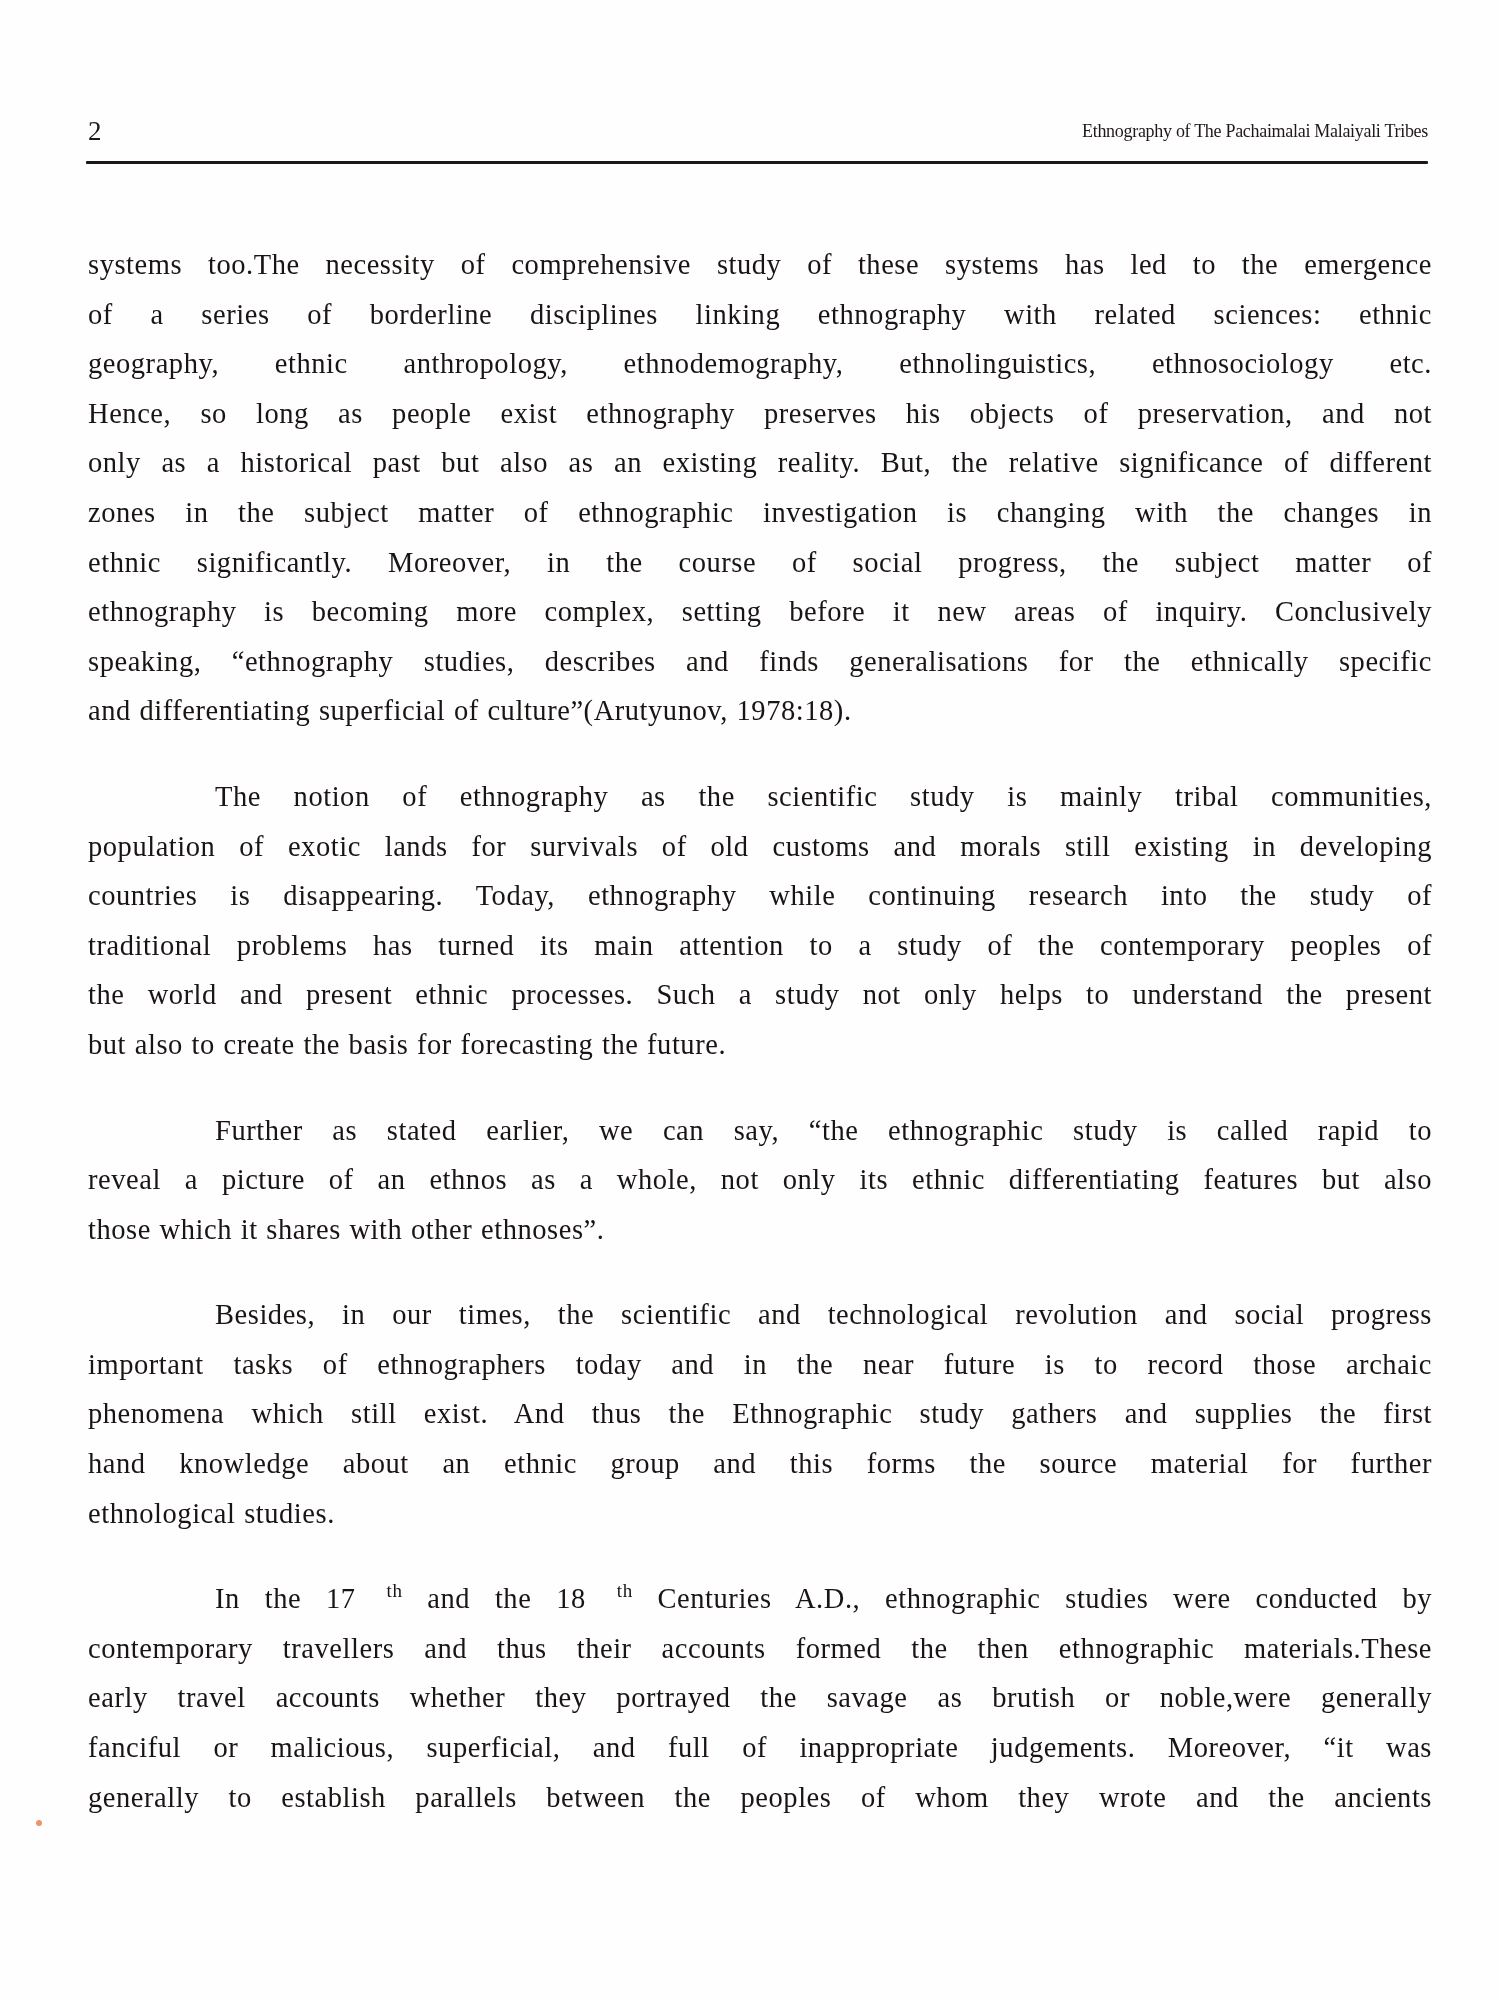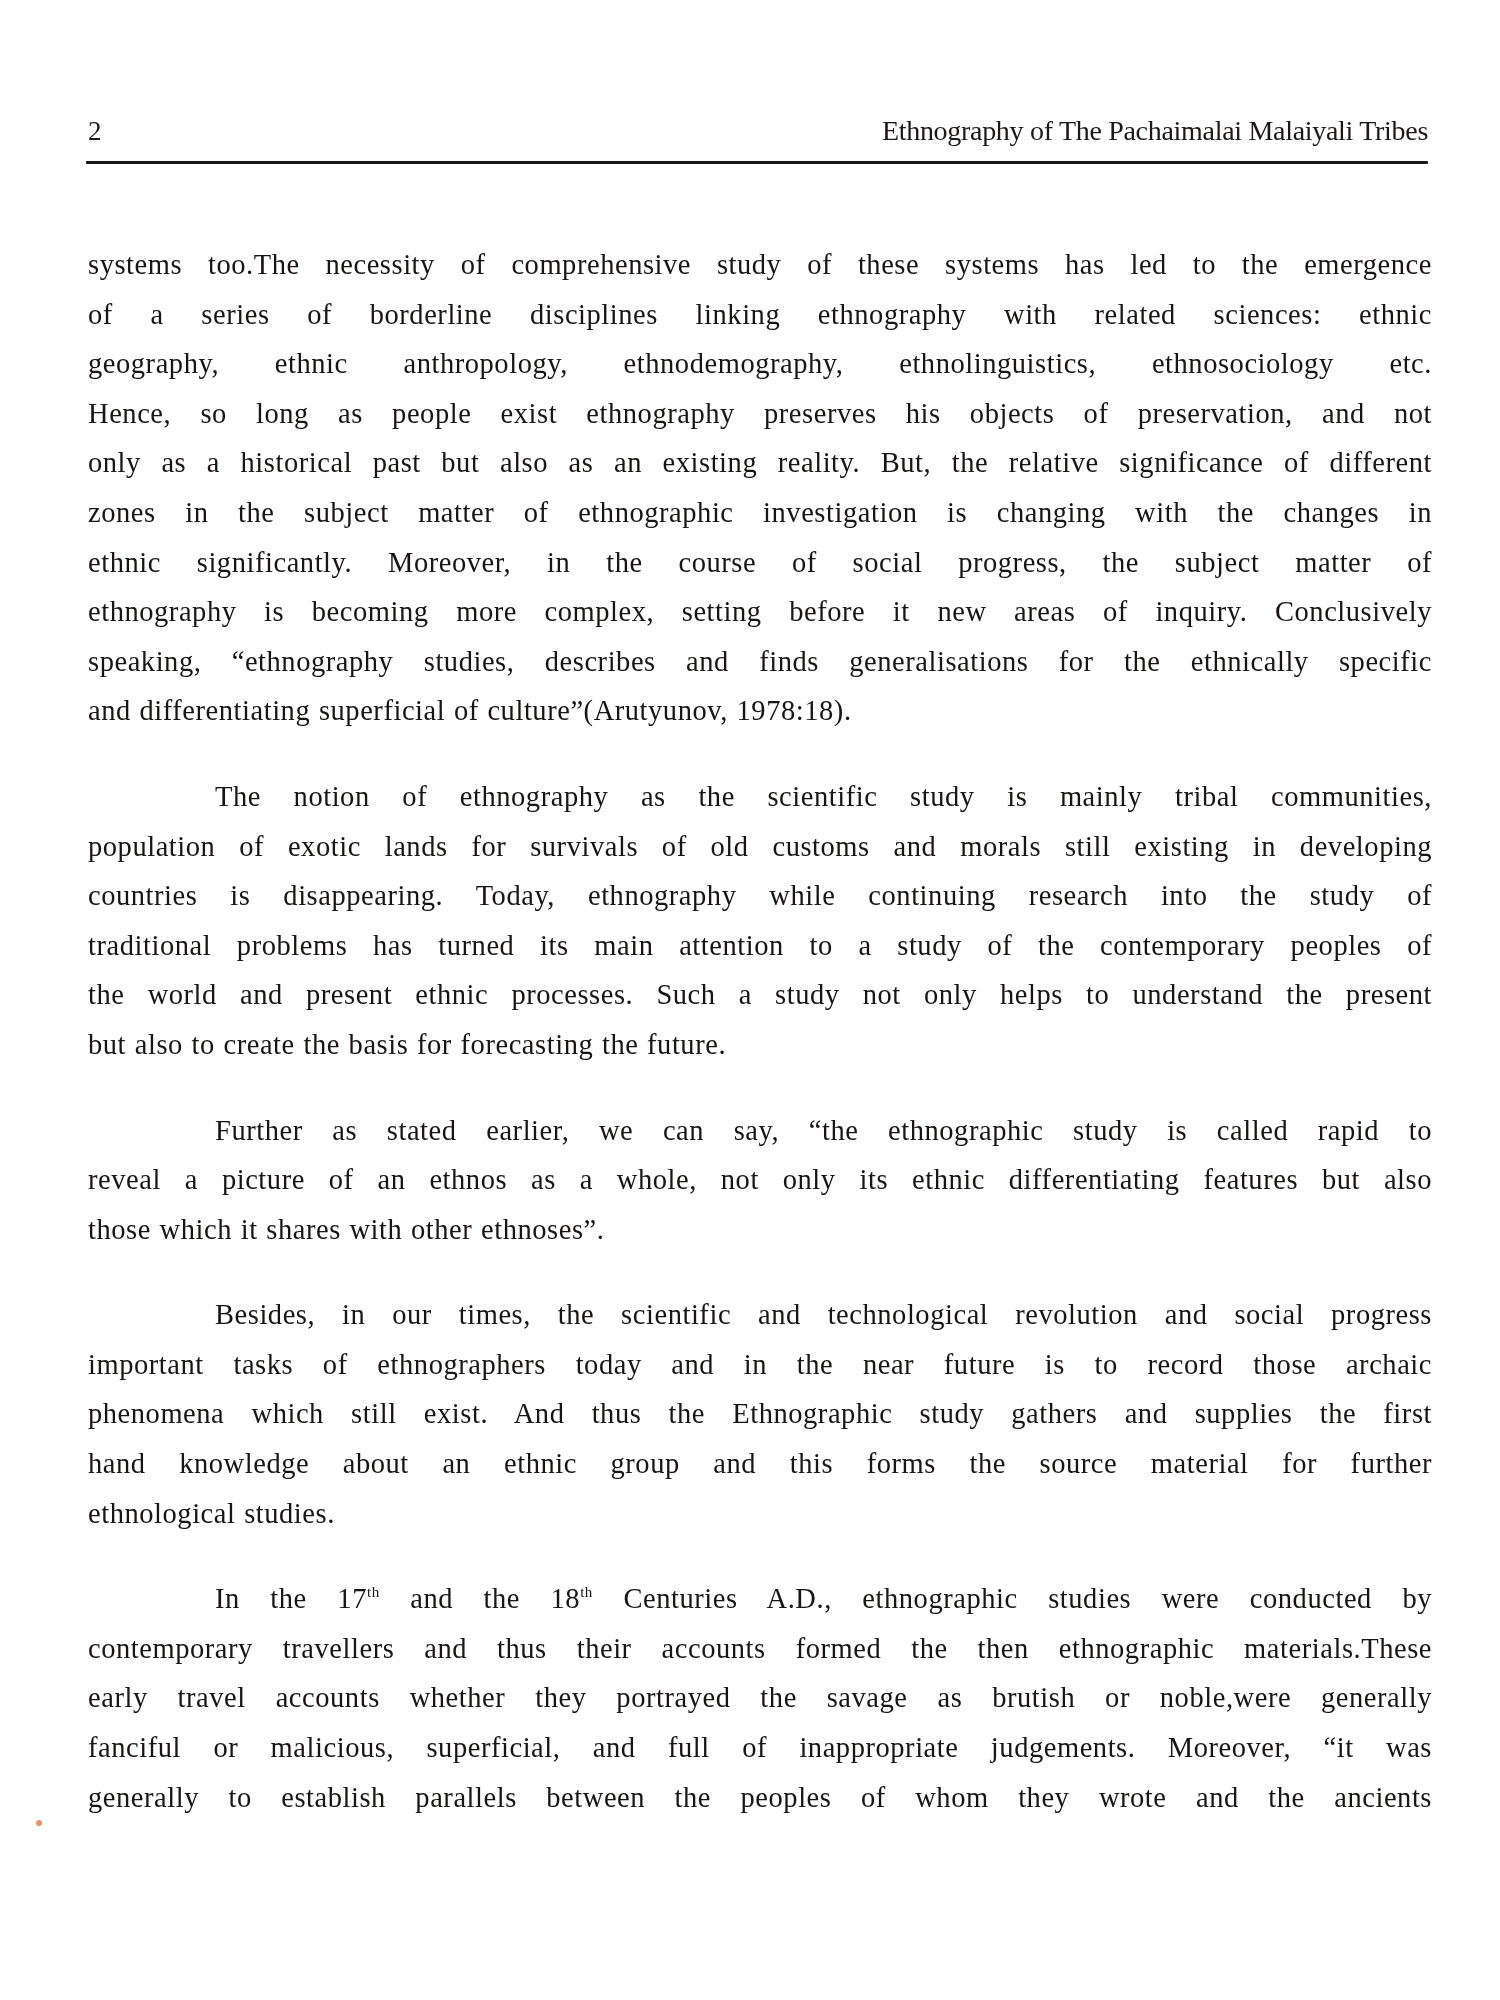--- a/index.html
+++ b/index.html
@@ -33,21 +33,21 @@
       left: 0;
       top: 0;
       font-size: 27px;
       line-height: 34px;
       color: #201818;
     }
     .running-title {
       position: absolute;
       right: 0;
       top: 0;
-      font-size: 28px;
+      font-size: 18px;
       line-height: 34px;
       letter-spacing: -0.3px;
       color: #201818;
       white-space: nowrap;
     }
     .head-rule {
       position: absolute;
       left: 86px;
       top: 161px;
       width: 1342px;
@@ -76,23 +76,24 @@
       white-space: nowrap;
       overflow: visible;
     }
     .line.indent {
       padding-left: 127px;
     }
     .line.last {
       text-align-last: left;
     }
     sup {
-      font-size: 15px;
+      font-size: 19px;
       line-height: 0;
       vertical-align: 11px;
+      margin-left: 31px;
     }
     .scan-mark {
       position: absolute;
       left: 36px;
       top: 1820px;
       width: 6px;
       height: 6px;
       border-radius: 50%;
       background: #e8956a;
     }

